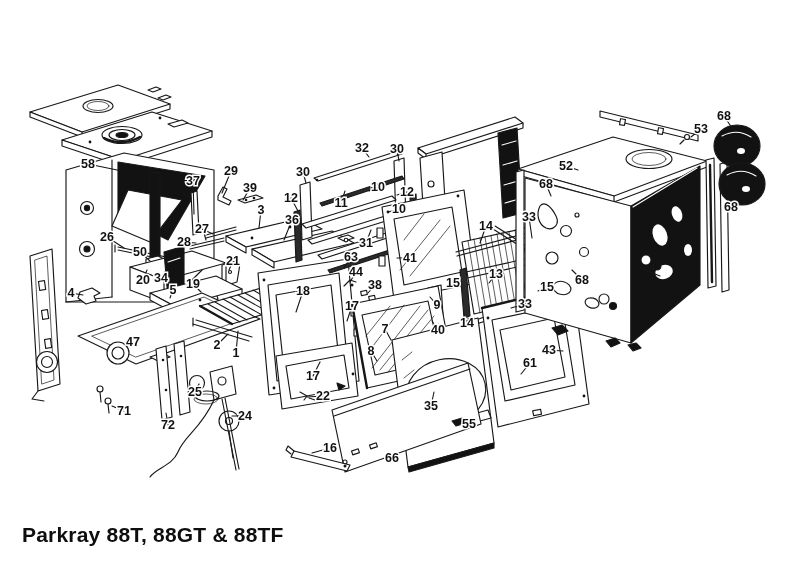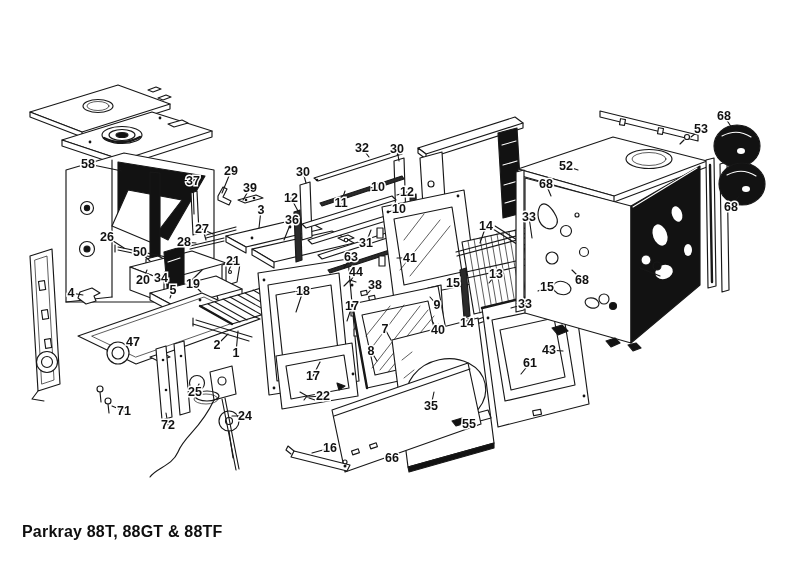--- a/index.html
+++ b/index.html
@@ -14,21 +14,21 @@
   .blk{fill:#121212 !important;}
   .dk{fill:#2a2a2a !important;}
   .wh{fill:#ffffff !important;stroke:none !important;}
   .dot{fill:#141414 !important;stroke:none !important;}
   .thin{stroke-width:0.7 !important;}
   .thick{stroke-width:2.4 !important;}
   .wline{stroke:#ffffff !important;stroke-width:1.1 !important;}
   .leader{stroke:#161616;stroke-width:1.1;}
   .plabel{font:bold 12.5px "Liberation Sans",sans-serif;fill:#111;text-anchor:middle;
           dominant-baseline:central;paint-order:stroke;stroke:#ffffff;stroke-width:3px;}
-  .caption{position:absolute;left:22px;top:523px;font-weight:bold;font-size:16px;
+  .caption{position:absolute;left:22px;top:523px;font-weight:bold;font-size:21px;
            color:#0e0e0e;letter-spacing:.2px;}
 </style>
 </head>
 <body>
 
 <div class="page">
   <svg width="800" height="569" viewBox="0 0 800 569">
     <defs>
       <pattern id="speck" width="4" height="4" patternUnits="userSpaceOnUse">
         <rect width="4" height="4" fill="#ffffff" stroke="none"></rect>

